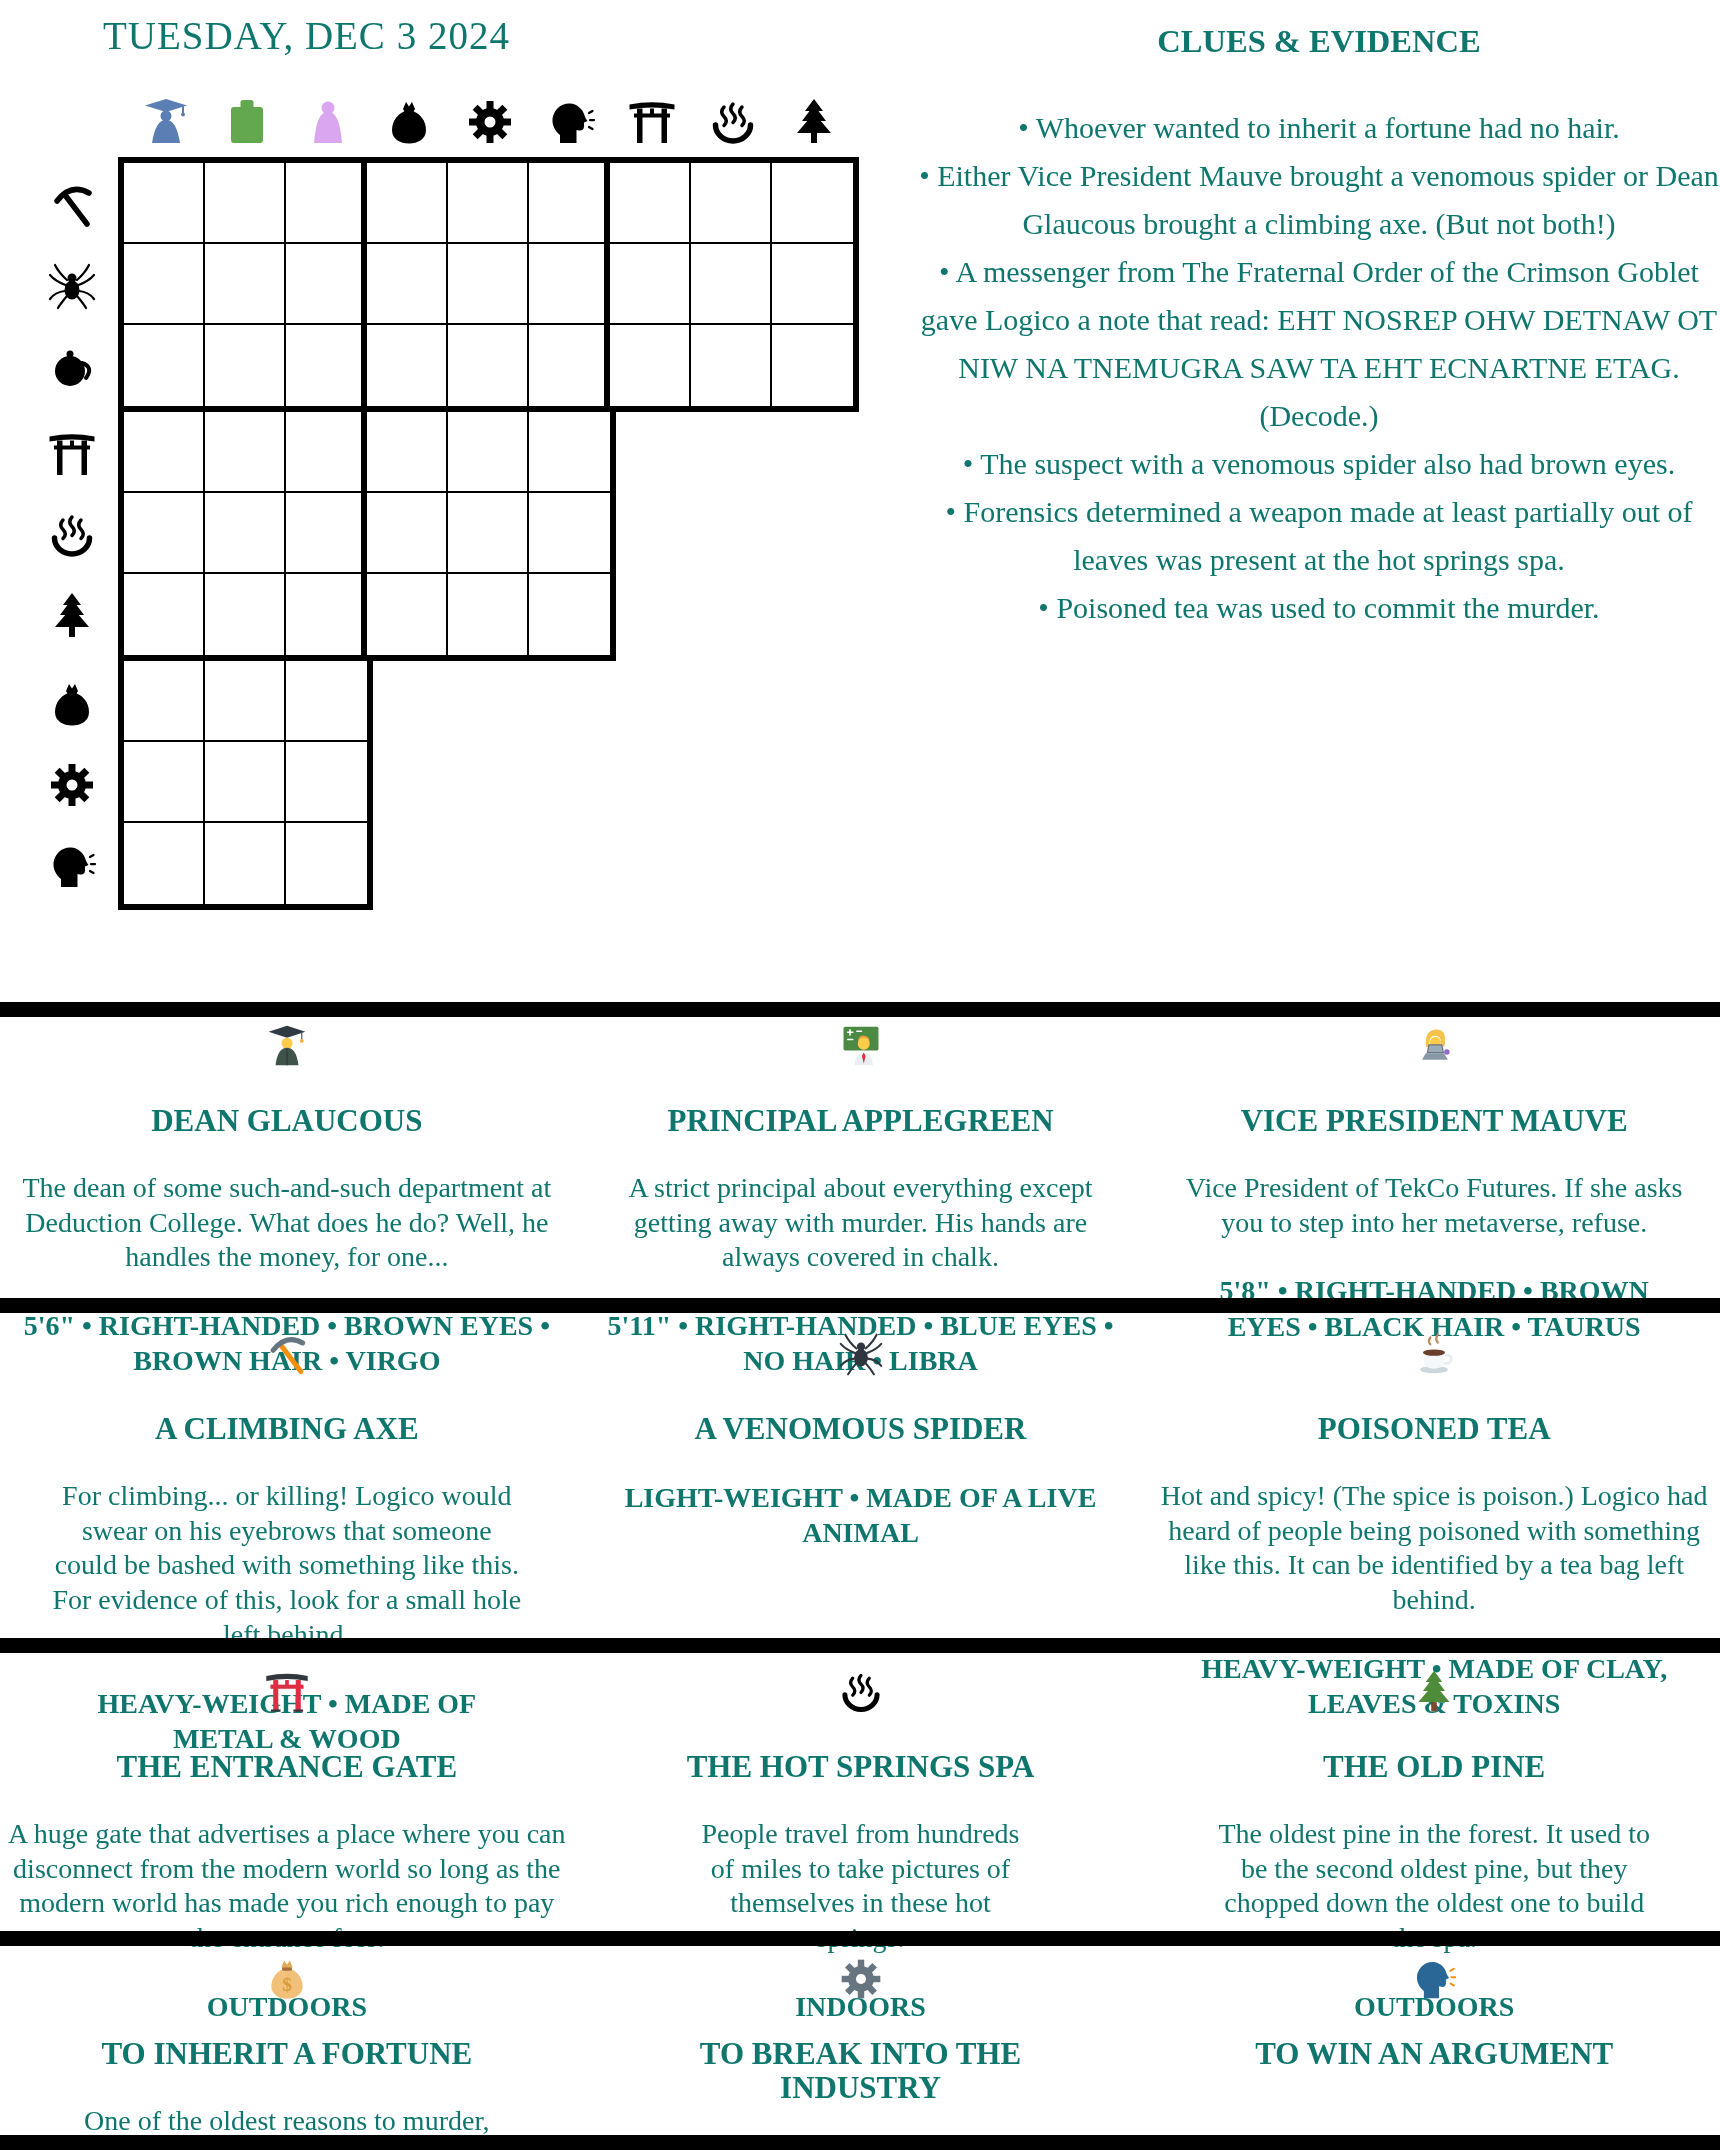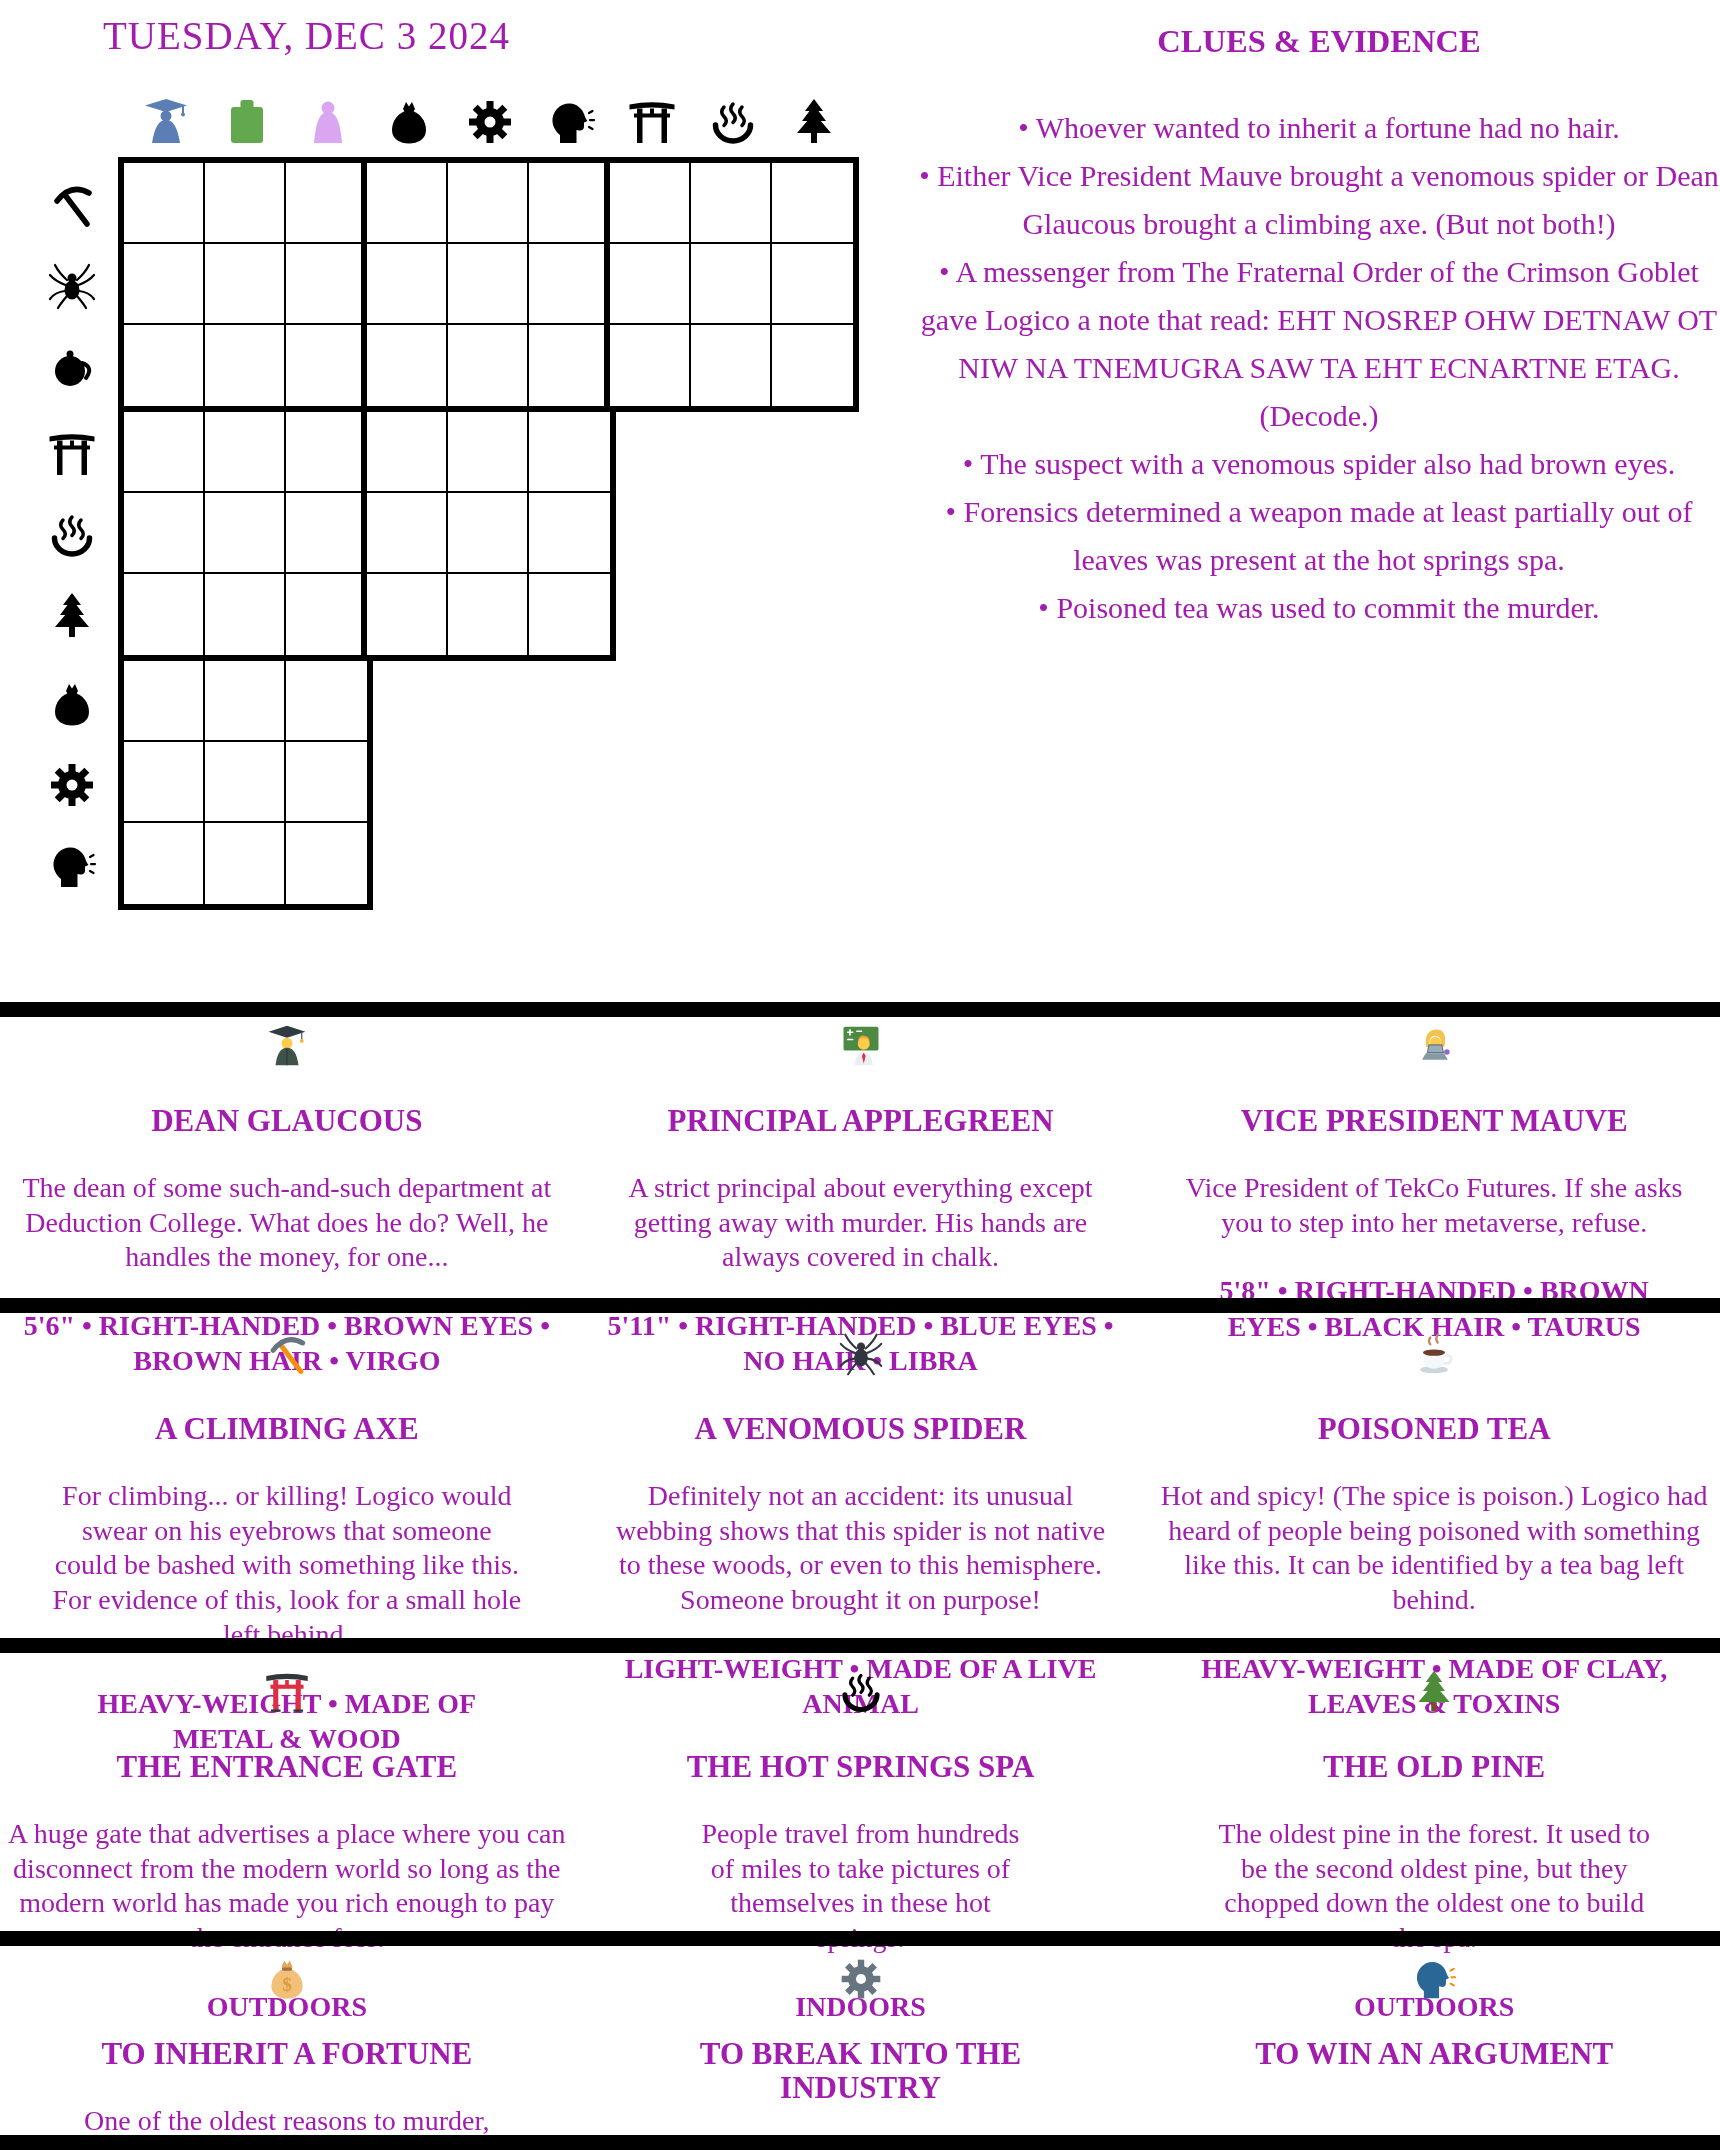--- a/index.html
+++ b/index.html
@@ -1,19 +1,19 @@
 <!DOCTYPE html>
 <html><head>
 <meta charset="utf-8">
 <style>
   * { box-sizing: border-box; margin: 0; padding: 0; }
   html,body { background:#fff; }
   #page {
     position: relative; width: 1721px; height: 2151px;
-    background: #fff; color: #a21caf;
+    background: #fff; color: #0f766e;
     font-family: "Liberation Serif", serif;
     overflow: hidden;
   }
   
   #date-title {
     position: absolute; left: 103px; top: 13.4px;
     font-size: 39px; letter-spacing: 1px; white-space: nowrap;
   }
   
   #clues {
@@ -451,21 +451,20 @@
         </svg>
       <div class="card-title">A CLIMBING AXE</div>
       <div class="card-desc" style="max-width:478px">For climbing... or killing! Logico would swear on his eyebrows that someone could be bashed with something like this. For evidence of this, look for a small hole left behind.</div>
       <div class="card-stats" style="max-width:411px">HEAVY-WEIGHT • MADE OF METAL &amp; WOOD</div>
     </div>
     <div class="card">
       <svg class="cicon spider-color" viewBox="0 0 100 100">
           <use href="#sil-spider"></use>
         </svg>
       <div class="card-title">A VENOMOUS SPIDER</div>
-      <div class="card-desc" style="max-width:507px">Definitely not an accident: its unusual webbing shows that this spider is not native to these woods, or even to this hemisphere. Someone brought it on purpose!</div>
       <div class="card-stats" style="max-width:535px">LIGHT-WEIGHT • MADE OF A LIVE ANIMAL</div>
     </div>
     <div class="card">
       <svg class="cicon" viewBox="0 0 100 100">
           <use href="#em-teacup"></use>
         </svg>
       <div class="card-title">POISONED TEA</div>
       <div class="card-desc" style="max-width:559px">Hot and spicy! (The spice is poison.) Logico had heard of people being poisoned with something like this. It can be identified by a tea bag left behind.</div>
       <div class="card-stats" style="max-width:545px">HEAVY-WEIGHT • MADE OF CLAY, LEAVES &amp; TOXINS</div>
     </div>

